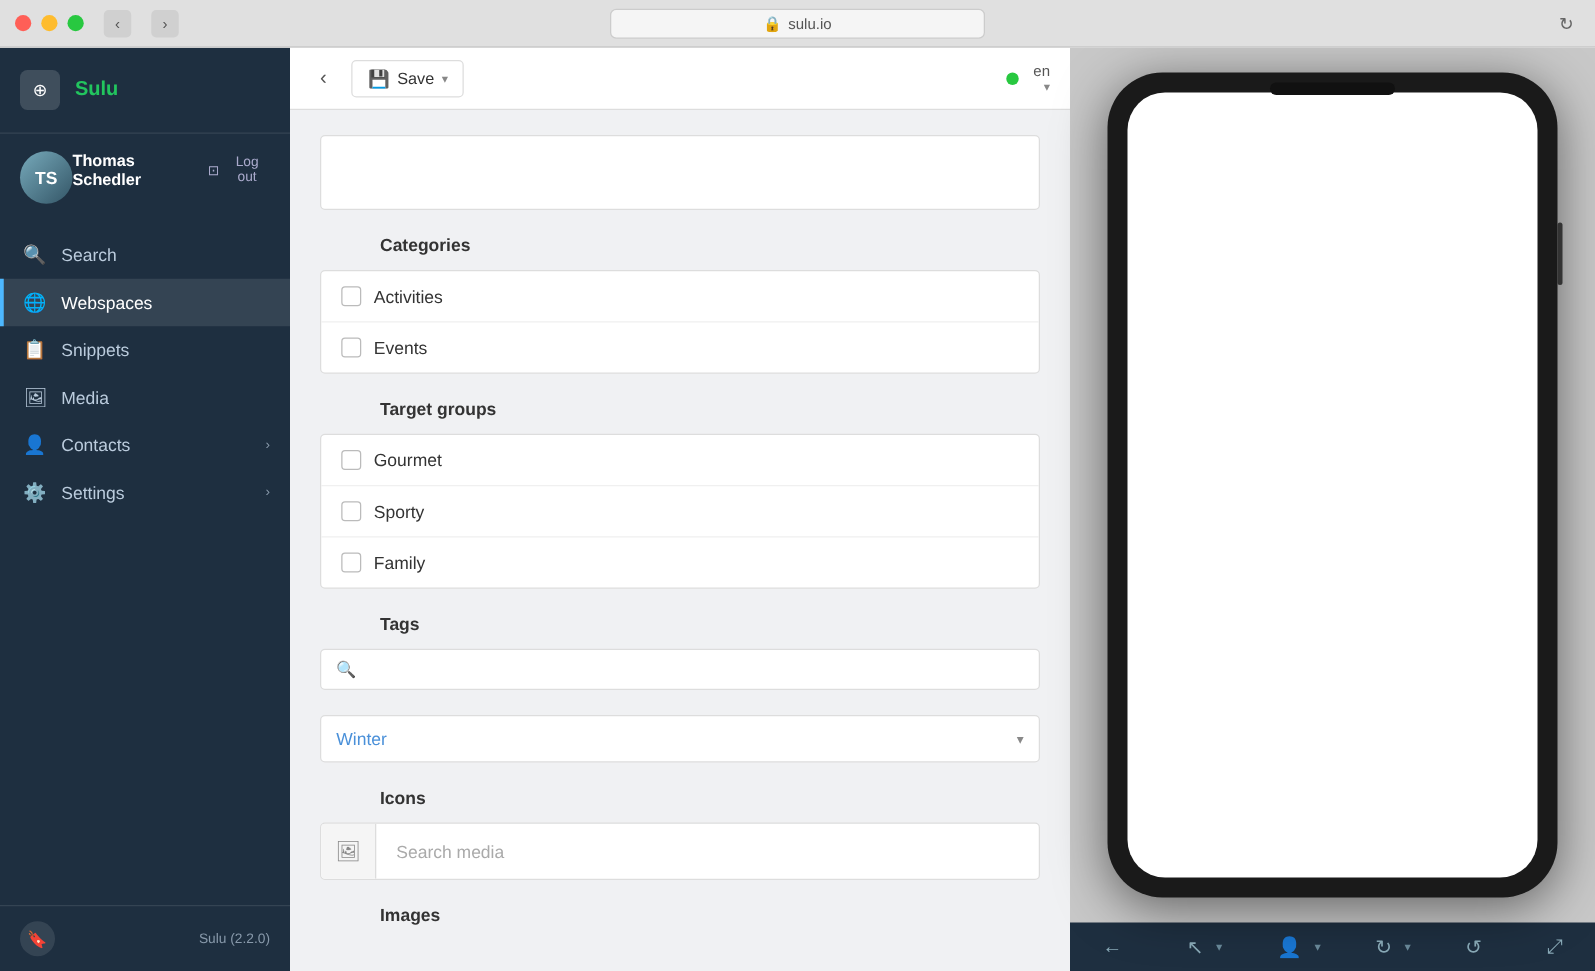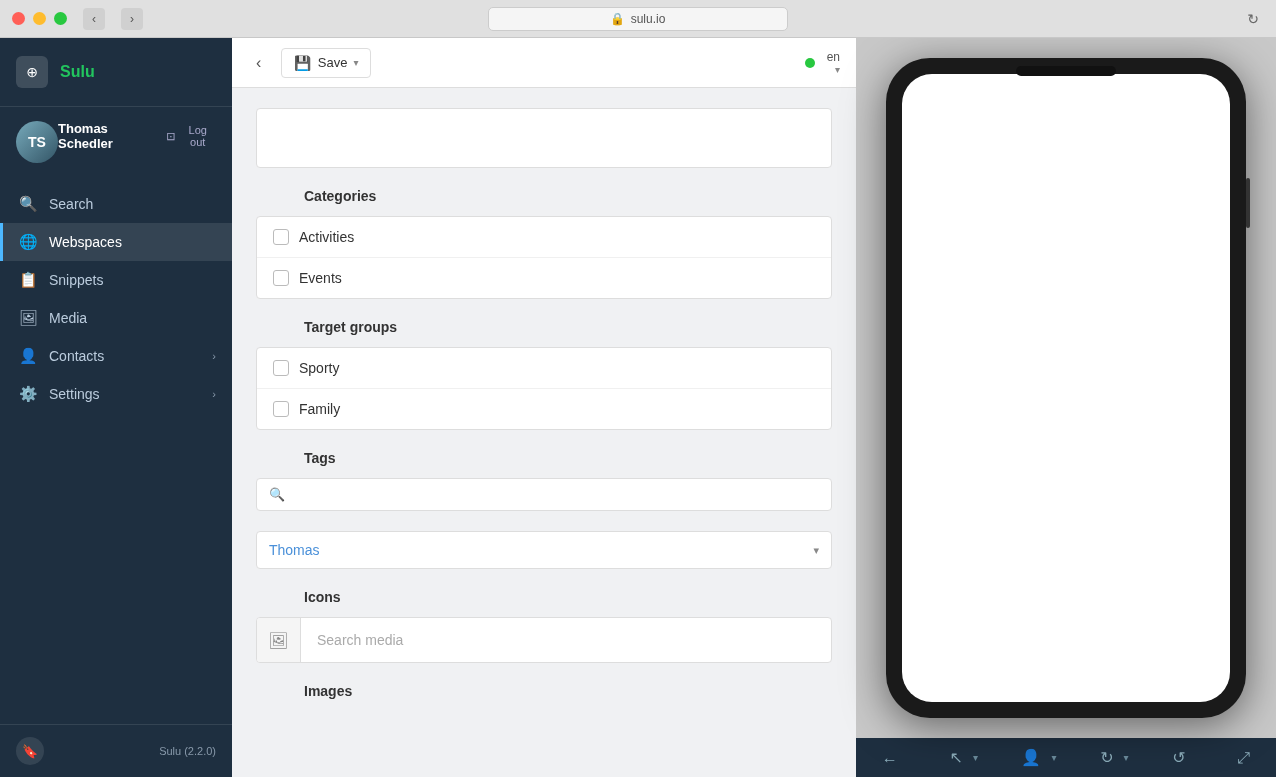--- a/index.html
+++ b/index.html
@@ -396,36 +396,40 @@
           <div class="checkbox-item">
             <div class="checkbox"></div>
             <span class="checkbox-label">Events</span>
           </div>
         </div>
 
         <div class="section-title">Target groups</div>
         <div class="checkbox-list">
           <div class="checkbox-item">
             <div class="checkbox"></div>
+            <span class="checkbox-label">Gourmet</span>
+          </div>
+          <div class="checkbox-item">
+            <div class="checkbox"></div>
             <span class="checkbox-label">Sporty</span>
           </div>
           <div class="checkbox-item">
             <div class="checkbox"></div>
             <span class="checkbox-label">Family</span>
           </div>
         </div>
 
         <div class="section-title">Tags</div>
         <div class="tags-input">
           <span class="tags-search-icon">🔍</span>
           <input type="text" style="">
         </div>
 
         <div class="segment-select">
-          <span class="segment-value">Thomas</span>
+          <span class="segment-value">Winter</span>
           <span class="segment-chevron">▾</span>
         </div>
 
         <div class="section-title">Icons</div>
         <div class="media-select">
           <div class="media-select-icon">🖼</div>
           <span class="media-select-label">Search media</span>
         </div>
 
         <div class="section-title">Images</div>

